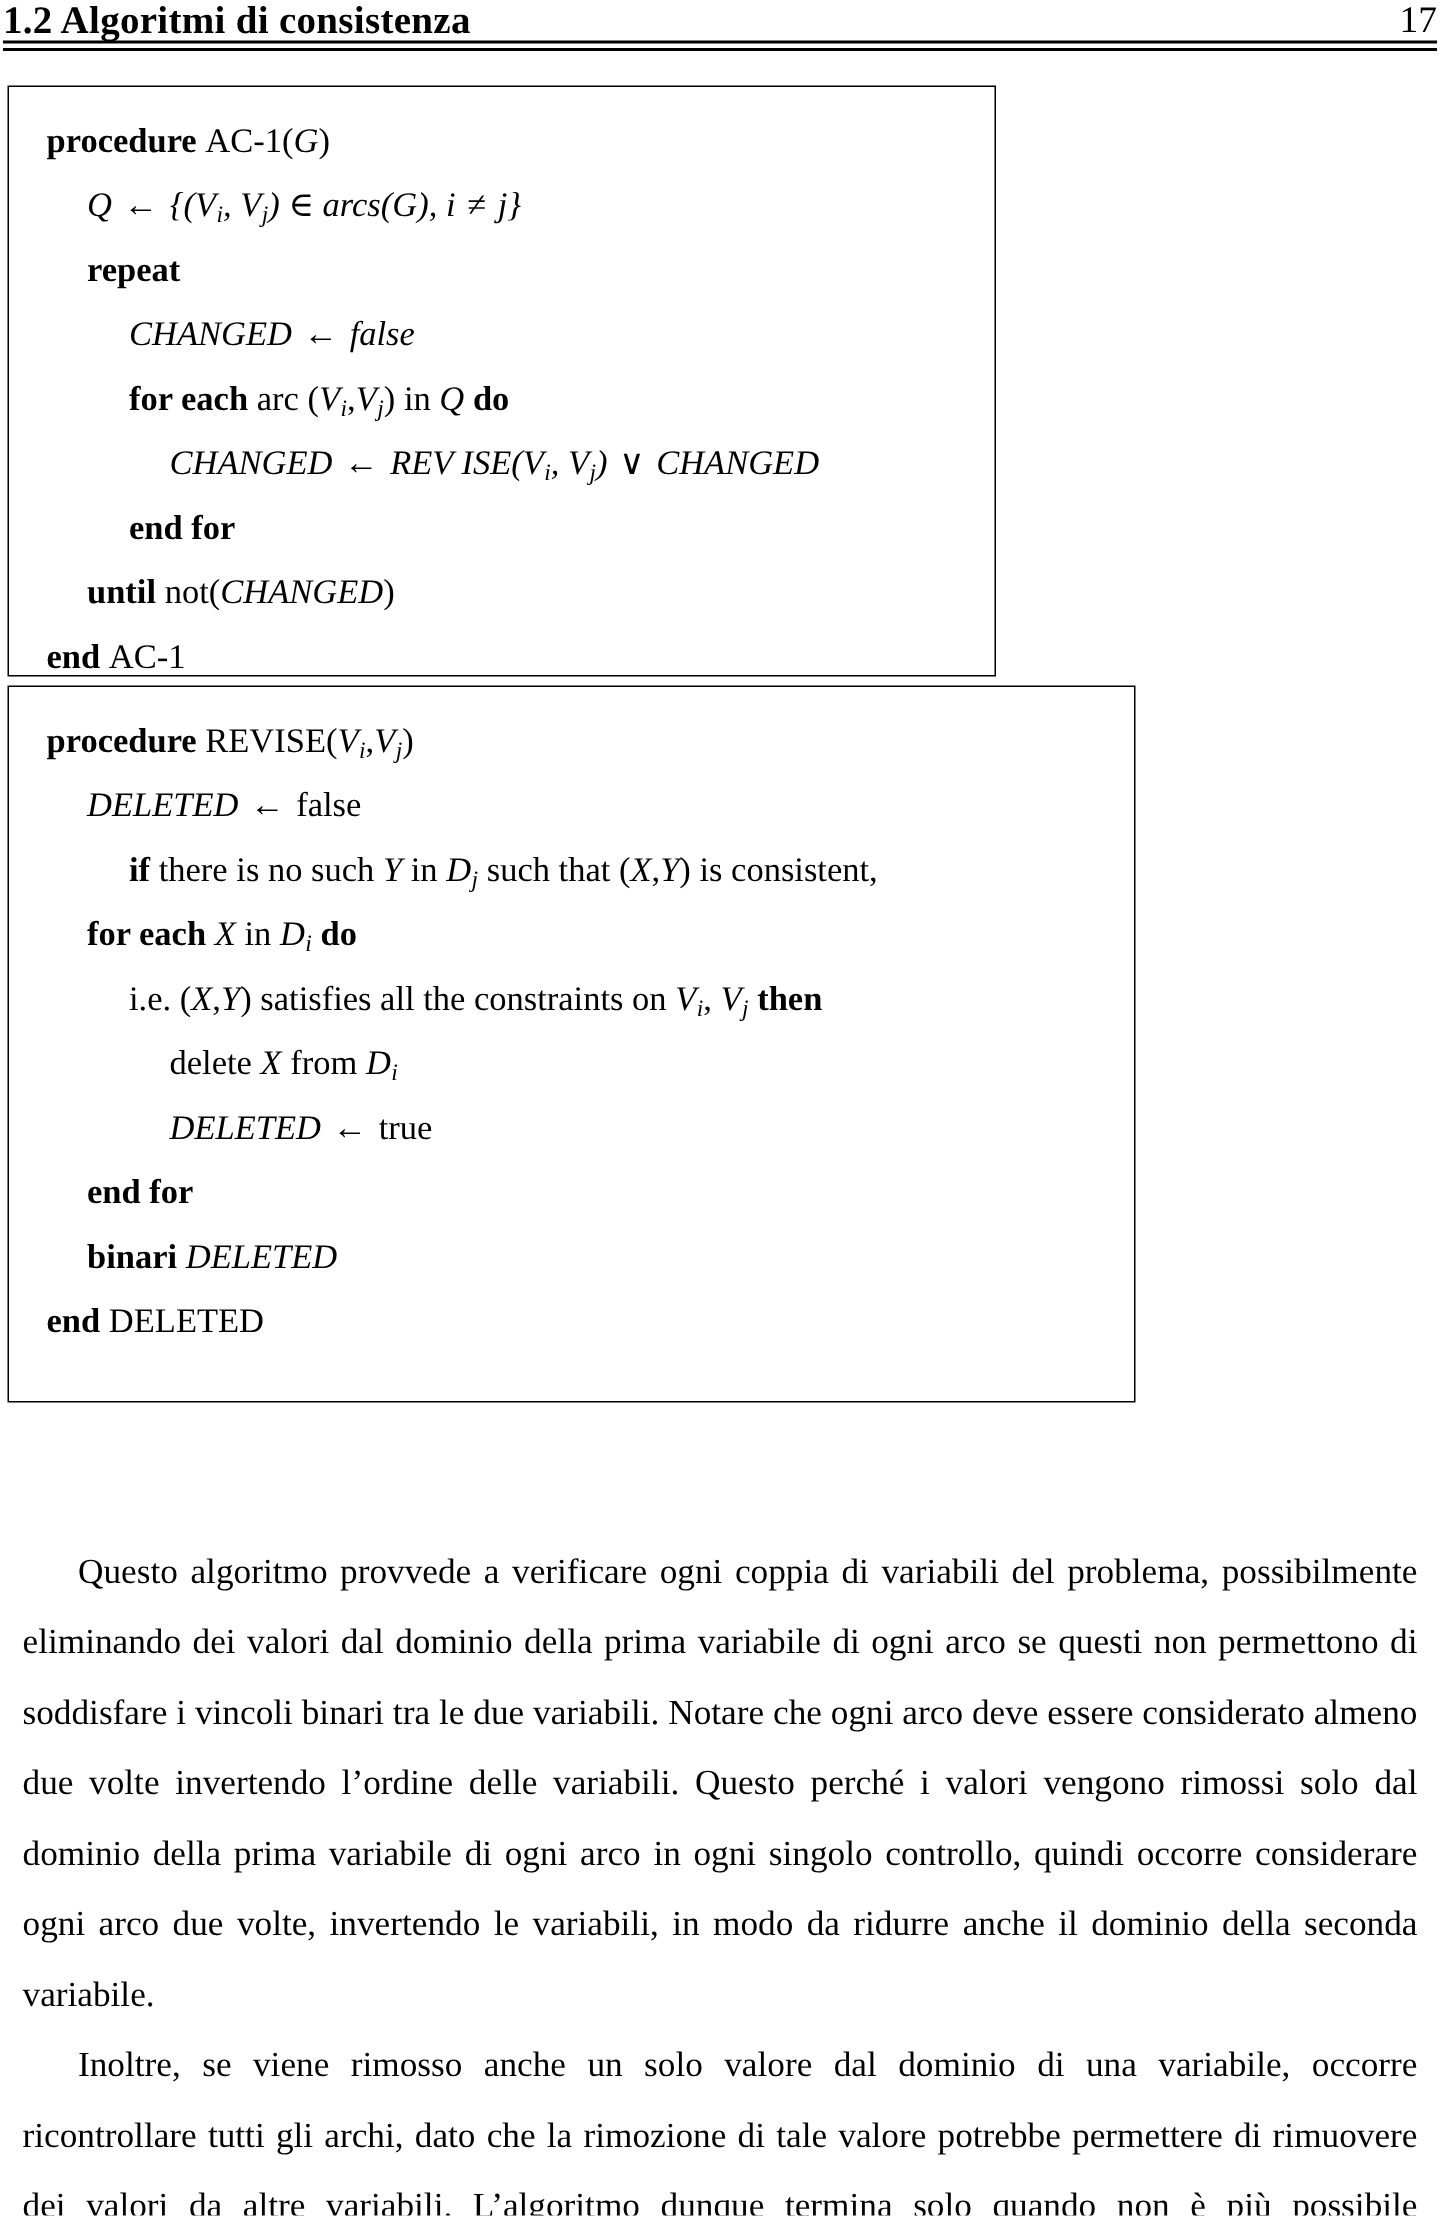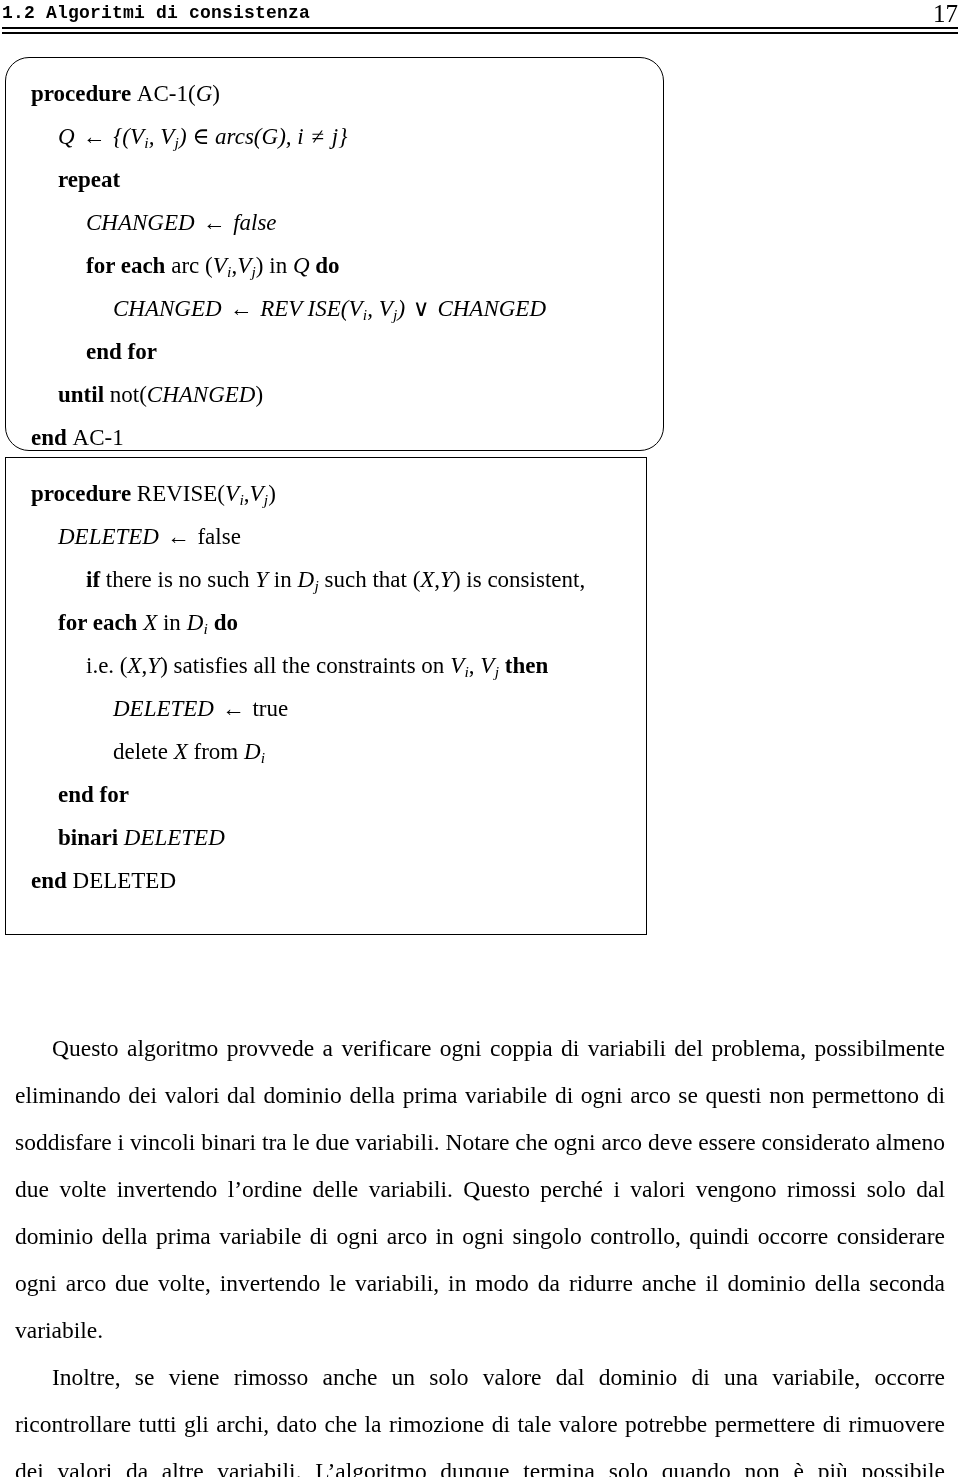--- a/index.html
+++ b/index.html
@@ -21,26 +21,25 @@
     position: absolute;
     left: 2px;
     top: 0px;
     width: 956px;
     height: 30px;
     display: flex;
     align-items: flex-start;
     justify-content: space-between;
   }
   .header-title {
-    font-size: 18px;
+    font-size: 26px;
     font-weight: bold;
     letter-spacing: 0.2px;
     line-height: 27px;
     white-space: nowrap;
-    font-family: Liberation Mono, monospace;
   }
   .header-pageno {
     font-size: 25px;
     font-weight: normal;
     line-height: 27px;
   }
   .header-rule {
     position: absolute;
     left: 2px;
     width: 956px;
@@ -61,26 +60,25 @@
     position: absolute;
     border: 1px solid #000000;
     box-sizing: border-box;
     background: #ffffff;
   }
   #algo-box-ac1 {
     left: 5px;
     top: 57px;
     width: 659px;
     height: 394px;
-    border-radius: 24px;
   }
   #algo-box-revise {
     left: 5px;
     top: 457px;
-    width: 642px;
+    width: 752px;
     height: 478px;
   }
   .algo-lines {
     padding: 14px 0 0 0;
   }
   .algo-line {
     font-size: 23px;
     line-height: 43px;
     white-space: nowrap;
     height: 43px;
@@ -143,22 +141,22 @@
     </div>
 </div>
 
 <div class="algo-box" id="algo-box-revise">
   <div class="algo-lines">
       <div class="algo-line ind0"><span class="kw">procedure </span><span class="rm">REVISE(</span><span class="mvar">V</span><span class="sub">i</span><span class="rm">,</span><span class="mvar">V</span><span class="sub">j</span><span class="rm">)</span></div>
       <div class="algo-line ind1"><span class="mth">DELETED</span><span class="op"> ← </span><span class="rm">false</span></div>
       <div class="algo-line ind2"><span class="kw">if </span><span class="rm">there is no such </span><span class="mvar">Y</span><span class="rm"> in </span><span class="mvar">D</span><span class="sub">j</span><span class="rm"> such that (</span><span class="mvar">X</span><span class="rm">,</span><span class="mvar">Y</span><span class="rm">) is consistent,</span></div>
       <div class="algo-line ind1"><span class="kw">for each </span><span class="mvar">X</span><span class="rm"> in </span><span class="mvar">D</span><span class="sub">i</span><span class="rm"> </span><span class="kw">do</span></div>
       <div class="algo-line ind2"><span class="rm">i.e. (</span><span class="mvar">X</span><span class="rm">,</span><span class="mvar">Y</span><span class="rm">) satisfies all the constraints on </span><span class="mvar">V</span><span class="sub">i</span><span class="rm">, </span><span class="mvar">V</span><span class="sub">j</span><span class="rm"> </span><span class="kw">then</span></div>
+      <div class="algo-line ind3"><span class="rm">delete </span><span class="mvar">X</span><span class="rm"> from </span><span class="mvar">D</span><span class="sub">i</span></div>
       <div class="algo-line ind3"><span class="mth">DELETED</span><span class="op"> ← </span><span class="rm">true</span></div>
-      <div class="algo-line ind3"><span class="rm">delete </span><span class="mvar">X</span><span class="rm"> from </span><span class="mvar">D</span><span class="sub">i</span></div>
       <div class="algo-line ind1"><span class="kw">end for</span></div>
       <div class="algo-line ind1"><span class="kw">binari </span><span class="mth">DELETED</span></div>
       <div class="algo-line ind0"><span class="kw">end </span><span class="rm">DELETED</span></div>
     </div>
 </div>
 
 <div class="body-text" id="para-1">
   <p>Questo algoritmo provvede a verificare ogni coppia di variabili del problema, possibilmente eliminando dei valori dal dominio della prima variabile di ogni arco se questi non permettono di soddisfare i vincoli binari tra le due variabili. Notare che ogni arco deve essere considerato almeno due volte invertendo l’ordine delle variabili. Questo perché i valori vengono rimossi solo dal dominio della prima variabile di ogni arco in ogni singolo controllo, quindi occorre considerare ogni arco due volte, invertendo le variabili, in modo da ridurre anche il dominio della seconda variabile.</p>
 </div>
 <div class="body-text" id="para-2">

